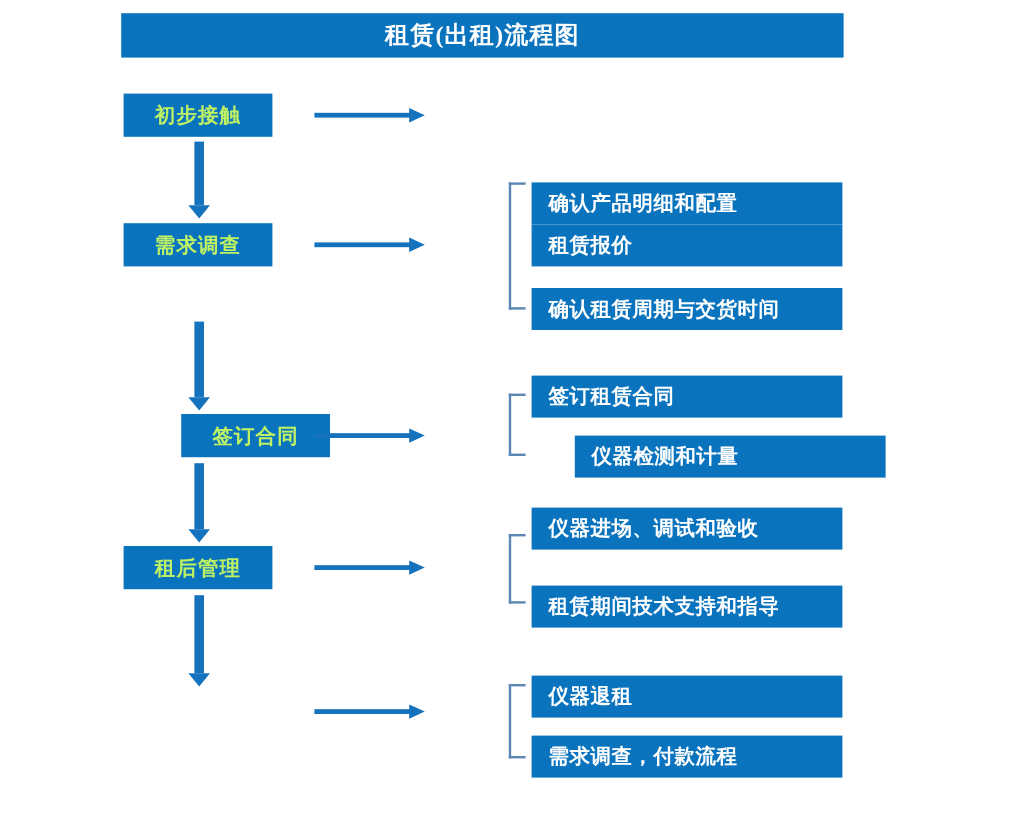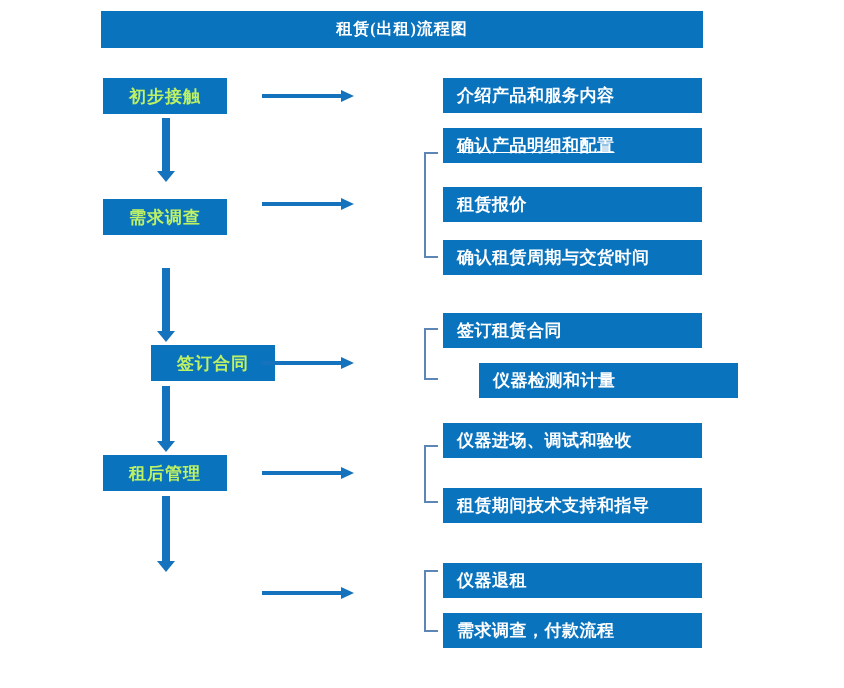--- a/index.html
+++ b/index.html
@@ -22,21 +22,21 @@
     position: absolute;
     left: 101px;
     top: 11px;
     width: 602px;
     height: 37px;
     background: #0a73be;
     color: #ffffff;
     display: flex;
     align-items: center;
     justify-content: center;
-    font-size: 16px;
+    font-size: 20px;
     font-weight: bold;
     letter-spacing: 1px;
     white-space: nowrap;
   }
   
   .stage-box {
     position: absolute;
     left: 103px;
     width: 124px;
     height: 36px;
@@ -126,21 +126,21 @@
   }
 </style>
 </head>
 <body>
 
 <div id="canvas">
 
   <div class="title-bar">租赁(出租)流程图</div>
 
   <div class="stage-box" style="top:78px;">初步接触</div>
-  <div class="stage-box" style="top:186px;margin-top:13px;">需求调查</div>
+  <div class="stage-box" style="top:186px;">需求调查</div>
   <div class="stage-box" style="top:345px;margin-left:48px;">签订合同</div>
   <div class="stage-box" style="top:455px;">租后管理</div>
 
   <div class="v-arrow" style="top:118px; height:64px;">
     <span class="shaft" style="height:53px;"></span>
     <span class="head" style="top:53px;"></span>
   </div>
   <div class="v-arrow" style="top:268px; height:74px;">
     <span class="shaft" style="height:63px;"></span>
     <span class="head" style="top:63px;"></span>
@@ -173,22 +173,21 @@
   <div class="h-arrow" style="top:585px;">
     <span class="shaft"></span>
     <span class="head"></span>
   </div>
 
   <div class="bracket" style="top:152px; height:106px;"></div>
   <div class="bracket" style="top:328px; height:52px;"></div>
   <div class="bracket" style="top:445px; height:58px;"></div>
   <div class="bracket" style="top:570px; height:62px;"></div>
 
-  <div class="detail-box" style="top:78px;">介绍产品和服务内容</div>
-  <div class="detail-box" style="top:128px;text-decoration:underline;">确认产品明细和配置</div>
+  <div class="detail-box" style="top:152px;">确认产品明细和配置</div>
   <div class="detail-box" style="top:187px;">租赁报价</div>
   <div class="detail-box" style="top:240px;">确认租赁周期与交货时间</div>
   <div class="detail-box" style="top:313px;">签订租赁合同</div>
   <div class="detail-box" style="top:363px;margin-left:36px;">仪器检测和计量</div>
   <div class="detail-box" style="top:423px;">仪器进场、调试和验收</div>
   <div class="detail-box" style="top:488px;">租赁期间技术支持和指导</div>
   <div class="detail-box" style="top:563px;">仪器退租</div>
   <div class="detail-box" style="top:613px;">需求调查，付款流程</div>
 
 </div>

